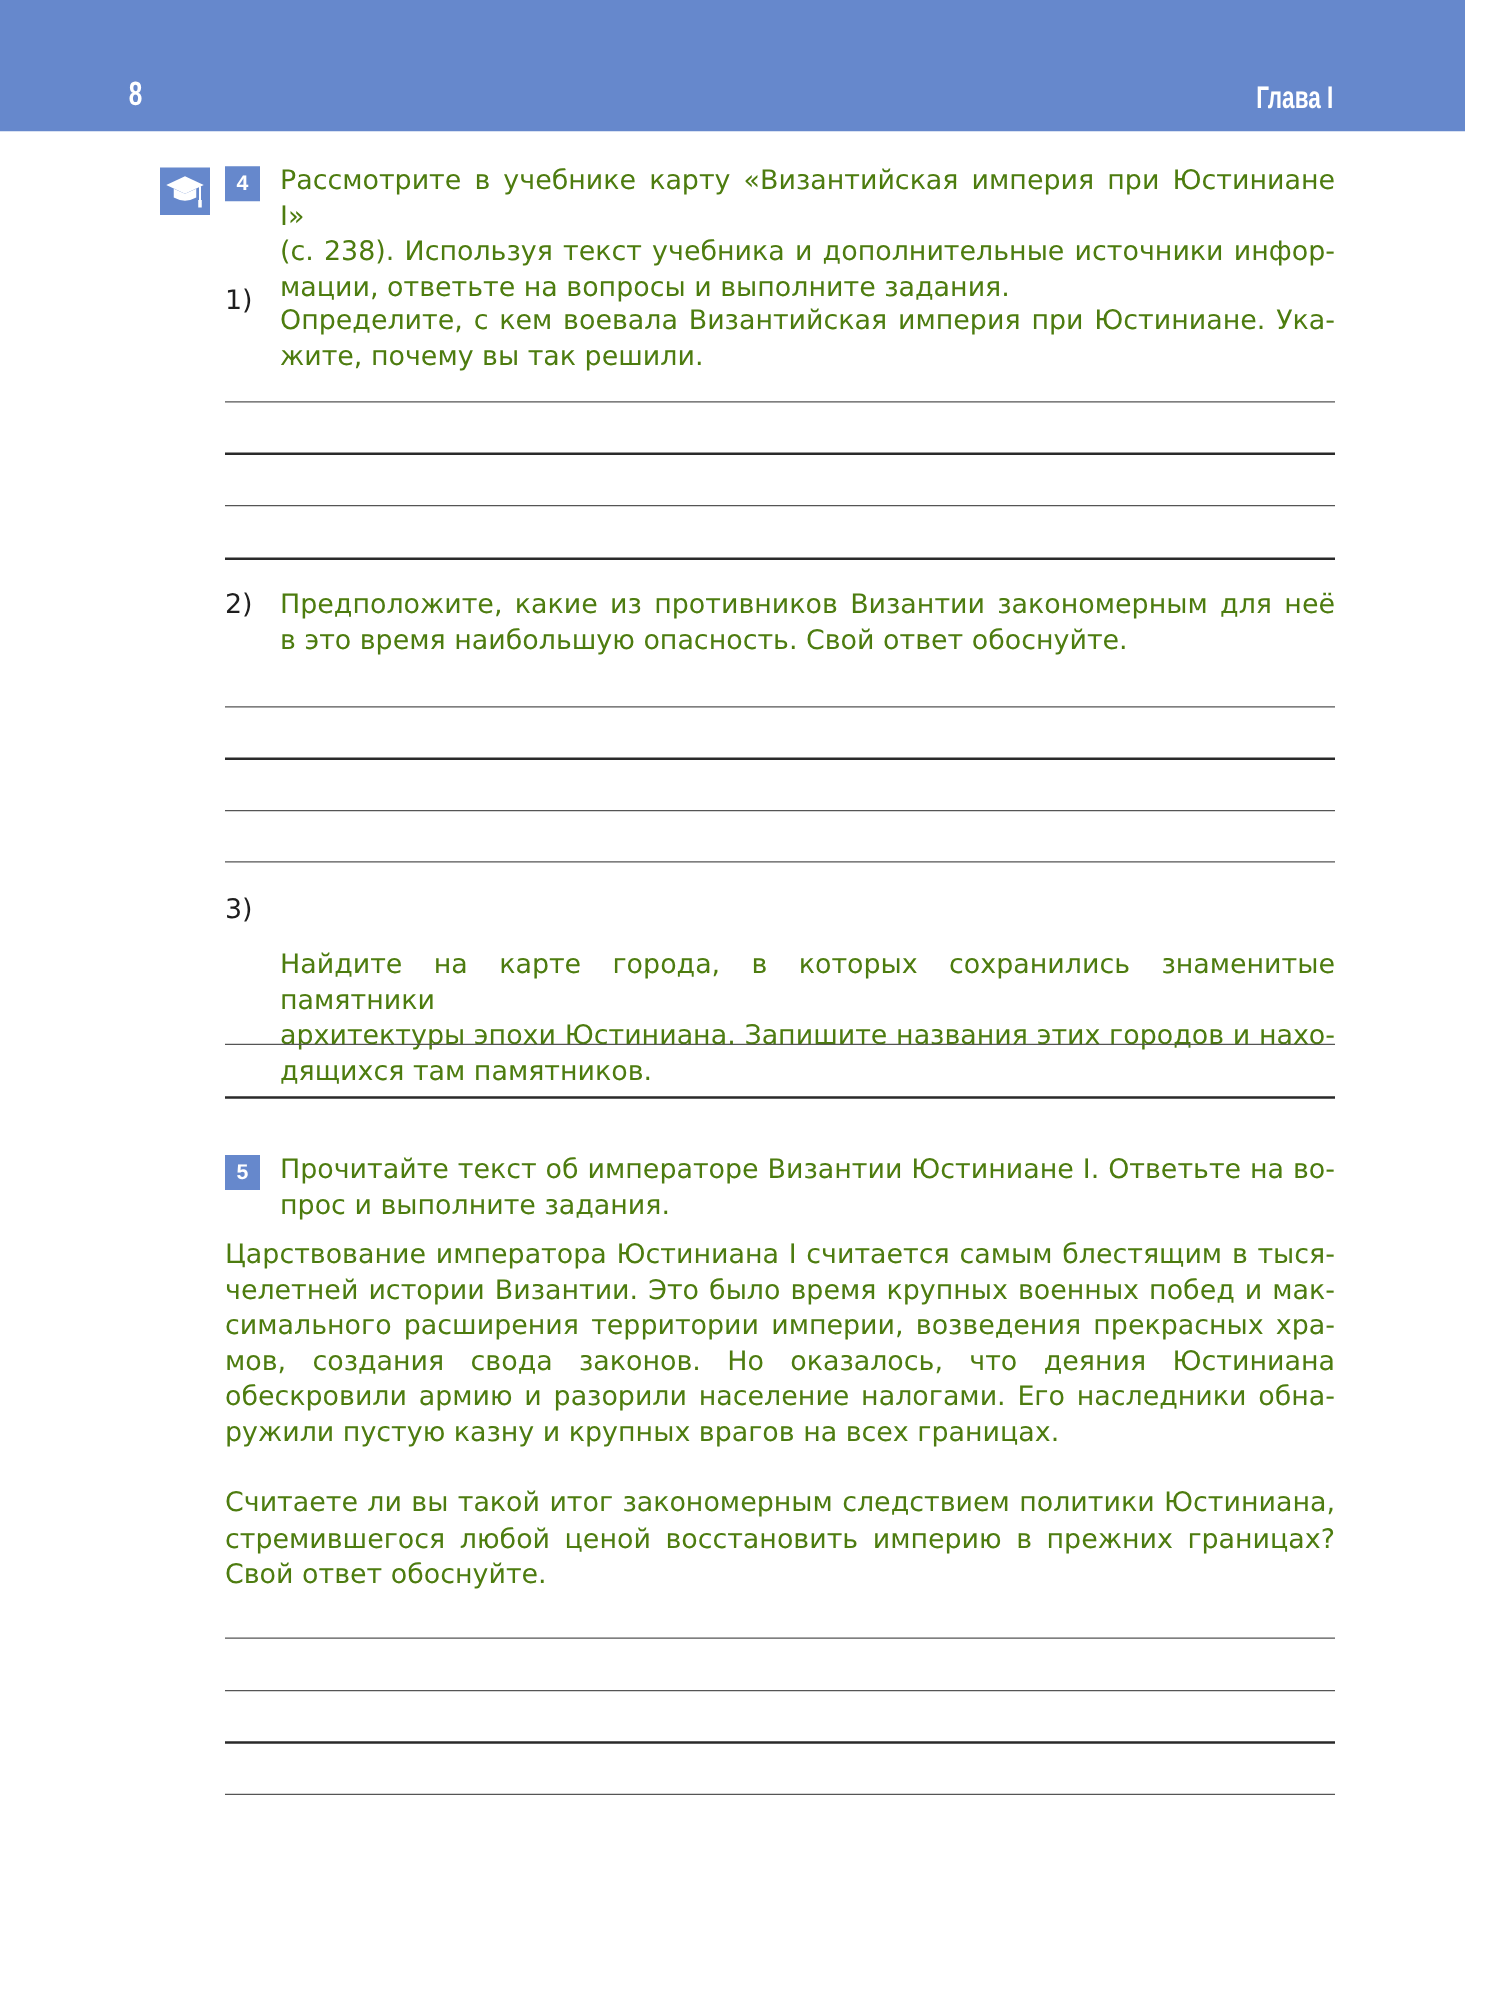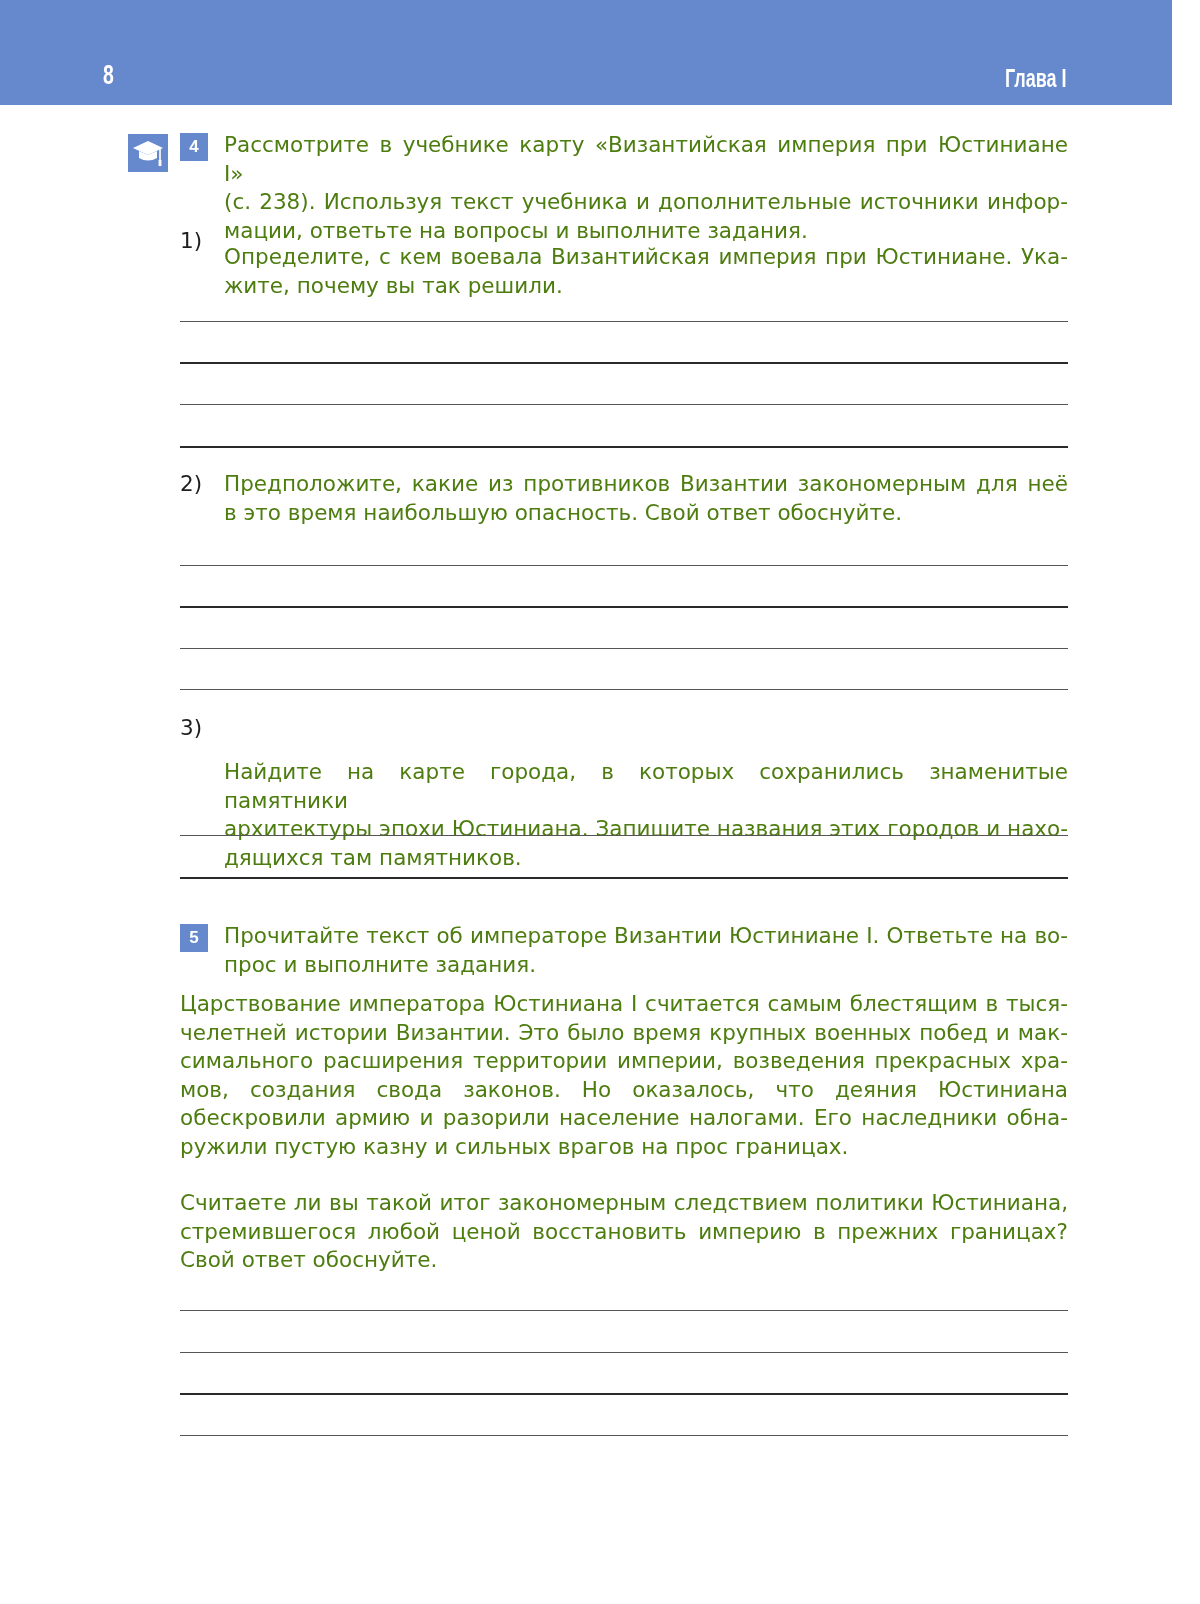--- a/index.html
+++ b/index.html
@@ -100,21 +100,21 @@
   <span class="line-row" style="text-align-last:justify;">Прочитайте текст об императоре Византии Юстиниане I. Ответьте на во-</span>
   <span class="line-row">прос и выполните задания.</span>
 </div>
 
 <div class="text" style="left:180px;top:990px;width:888px;">
   <span class="line-row" style="text-align-last:justify;">Царствование императора Юстиниана I считается самым блестящим в тыся-</span>
   <span class="line-row" style="text-align-last:justify;">челетней истории Византии. Это было время крупных военных побед и мак-</span>
   <span class="line-row" style="text-align-last:justify;">симального расширения территории империи, возведения прекрасных хра-</span>
   <span class="line-row" style="text-align-last:justify;">мов, создания свода законов. Но оказалось, что деяния Юстиниана</span>
   <span class="line-row" style="text-align-last:justify;">обескровили армию и разорили население налогами. Его наследники обна-</span>
-  <span class="line-row">ружили пустую казну и сильных врагов на прос границах.</span>
+  <span class="line-row">ружили пустую казну и крупных врагов на всех границах.</span>
 </div>
 
 <div class="text" style="left:180px;top:1189px;width:888px;">
   <span class="line-row" style="text-align-last:justify;">Считаете ли вы такой итог закономерным следствием политики Юстиниана,</span>
   <span class="line-row" style="text-align-last:justify;">стремившегося любой ценой восстановить империю в прежних границах?</span>
   <span class="line-row">Свой ответ обоснуйте.</span>
 </div>
 <div class="answer-line" style="top:1310px;"></div>
 <div class="answer-line" style="top:1352px;"></div>
 <div class="answer-line dark" style="top:1393px;"></div>

